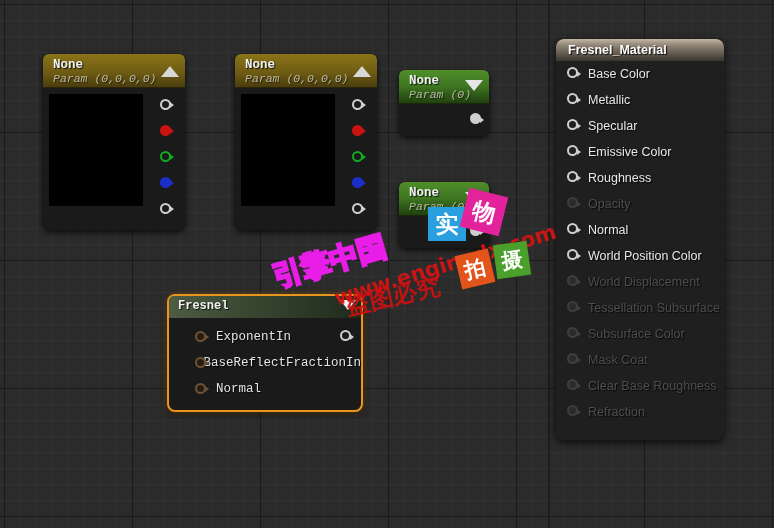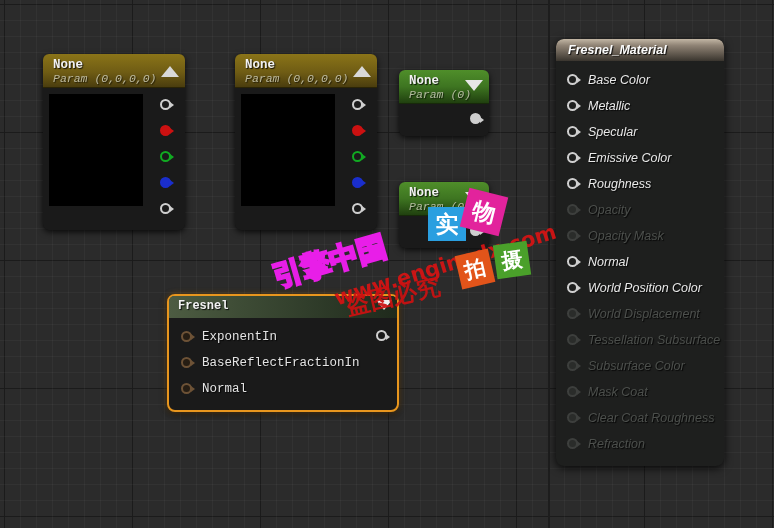--- a/index.html
+++ b/index.html
@@ -180,21 +180,21 @@
     position: relative;
     height: 32px;
   }
   .scalar-body .pin {
     position: absolute;
     right: 6px; top: 9px;
   }
 
   
   #node-fresnel {
-    width: 232px;
+    width: 196px;
     border: 2px solid #e8961e;
     border-radius: 8px;
     background: #1a1a1a;
     box-shadow: 0 0 6px rgba(232,150,30,0.35), 0 2px 7px rgba(0,0,0,0.8);
   }
   #node-fresnel .node-header {
     height: 22px;
     padding: 2px 8px 2px 9px;
     background: linear-gradient(to right, #4d5c42 0%, #3c4a34 35%, #1f2a1c 100%);
     border-radius: 5px 5px 0 0;
@@ -207,21 +207,21 @@
     border-top: 10px solid #f0f0f0;
   }
   .fresnel-body {
     position: relative;
     padding: 6px 0 8px 0;
   }
   .fresnel-in {
     display: flex;
     align-items: center;
     height: 26px;
-    padding-left: 12px;
+    padding-left: 26px;
   }
   .fresnel-in .pin .ring { border-color: #6d5236; }
   .fresnel-in .pin .tick { border-left-color: #6d5236; }
   .fresnel-in .pin .ring { background: #261d13; }
   .fresnel-out {
     position: absolute;
     right: 8px; top: 12px;
   }
 
   
@@ -243,21 +243,21 @@
   #node-material .mat-title {
     color: #fbfbfb;
     font-size: 12.5px;
     font-weight: bold;
     line-height: 18px;
     text-shadow: 1px 1px 1px rgba(0,0,0,0.9);
   }
   .mat-body { padding: 6px 0 9px 0; }
   .mat-row {
     display: flex;
-    align-items: center;
+    align-items: flex-start;
     height: 26px;
     padding-left: 11px;
   }
   .mat-row .pin-label {
     color: #e8e8e8;
     font-size: 12.5px;
     margin-left: 8px;
   }
   .mat-row.disabled .pin .ring {
     border-color: #3d3f3d;
@@ -494,21 +494,21 @@
           </span>
         <span class="pin-label">Normal</span>
       </div>
       <span class="pin fresnel-out">
           <span class="ring"></span>
           <span class="tick"></span>
         </span>
     </div>
   </div>
 
-  <div id="node-material" style="left:556px; top:39px;font-style:italic;">
+  <div id="node-material" style="left:556px; top:39px;">
     <div class="mat-header">
       <div class="mat-title">Fresnel_Material</div>
     </div>
     <div class="mat-body">
       <div class="mat-row">
         <span class="pin">
             <span class="ring"></span>
             <span class="tick"></span>
           </span>
         <span class="pin-label">Base Color</span>
@@ -541,75 +541,68 @@
           </span>
         <span class="pin-label">Roughness</span>
       </div>
       <div class="mat-row disabled">
         <span class="pin">
             <span class="ring"></span>
             <span class="tick"></span>
           </span>
         <span class="pin-label">Opacity</span>
       </div>
+      <div class="mat-row">
+        <span class="pin">
+            <span class="ring"></span>
+            <span class="tick"></span>
+          </span>
+        <span class="pin-label">Normal</span>
+      </div>
+      <div class="mat-row">
+        <span class="pin">
+            <span class="ring"></span>
+            <span class="tick"></span>
+          </span>
+        <span class="pin-label">World Position Color</span>
+      </div>
       <div class="mat-row disabled">
         <span class="pin">
             <span class="ring"></span>
             <span class="tick"></span>
           </span>
-        <span class="pin-label">Opacity Mask</span>
-      </div>
-      <div class="mat-row">
-        <span class="pin">
-            <span class="ring"></span>
-            <span class="tick"></span>
-          </span>
-        <span class="pin-label">Normal</span>
-      </div>
-      <div class="mat-row">
-        <span class="pin">
-            <span class="ring"></span>
-            <span class="tick"></span>
-          </span>
-        <span class="pin-label">World Position Color</span>
+        <span class="pin-label">World Displacement</span>
       </div>
       <div class="mat-row disabled">
         <span class="pin">
             <span class="ring"></span>
             <span class="tick"></span>
           </span>
-        <span class="pin-label">World Displacement</span>
+        <span class="pin-label">Tessellation Subsurface</span>
       </div>
       <div class="mat-row disabled">
         <span class="pin">
             <span class="ring"></span>
             <span class="tick"></span>
           </span>
-        <span class="pin-label">Tessellation Subsurface</span>
+        <span class="pin-label">Subsurface Color</span>
       </div>
       <div class="mat-row disabled">
         <span class="pin">
             <span class="ring"></span>
             <span class="tick"></span>
           </span>
-        <span class="pin-label">Subsurface Color</span>
+        <span class="pin-label">Mask Coat</span>
       </div>
       <div class="mat-row disabled">
         <span class="pin">
             <span class="ring"></span>
             <span class="tick"></span>
           </span>
-        <span class="pin-label">Mask Coat</span>
-      </div>
-      <div class="mat-row disabled">
-        <span class="pin">
-            <span class="ring"></span>
-            <span class="tick"></span>
-          </span>
-        <span class="pin-label">Clear Coat Roughness</span>
+        <span class="pin-label">Clear Base Roughness</span>
       </div>
       <div class="mat-row disabled">
         <span class="pin">
             <span class="ring"></span>
             <span class="tick"></span>
           </span>
         <span class="pin-label">Refraction</span>
       </div>
     </div>
   </div>

